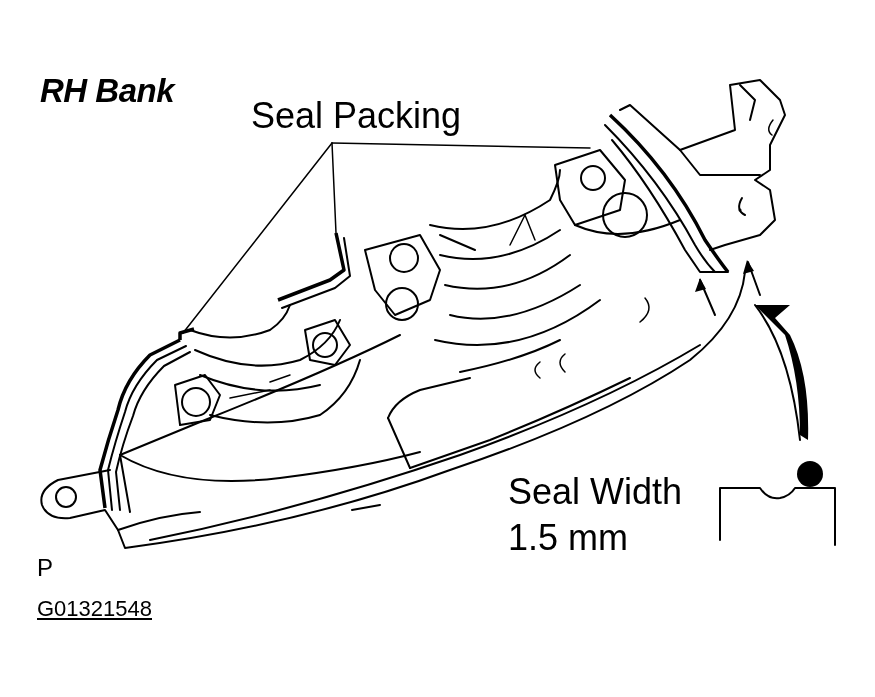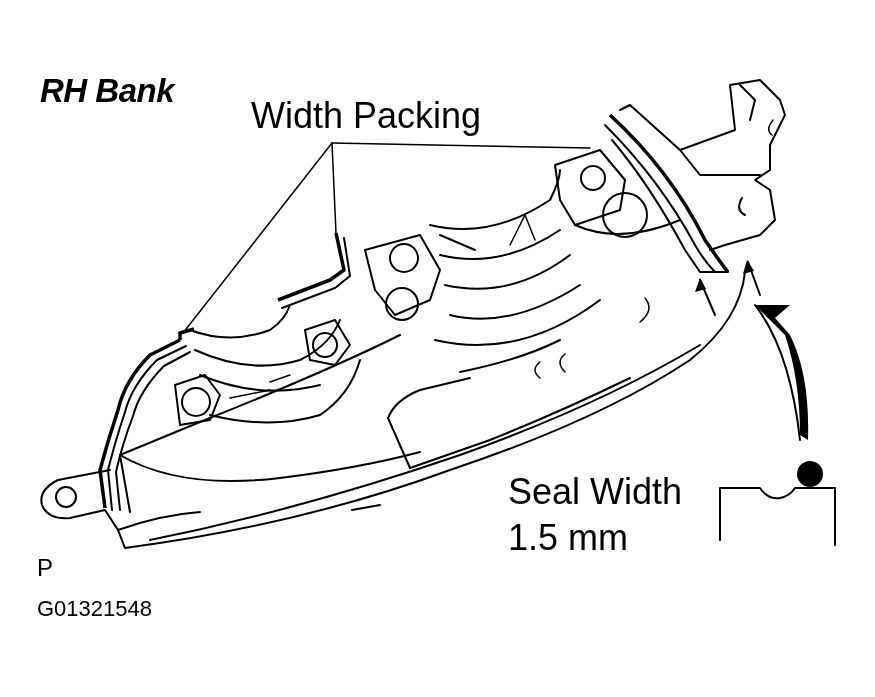--- a/index.html
+++ b/index.html
@@ -4,21 +4,21 @@
 <style>
   html, body { margin: 0; padding: 0; background: #ffffff; }
   body { width: 875px; height: 697px; position: relative; overflow: hidden; }
   .canvas { position: absolute; left: 0; top: 0; width: 875px; height: 697px; }
   .lbl { position: absolute; color: #000; font-family: "Liberation Sans", sans-serif; white-space: nowrap; line-height: 1; }
   .title { left: 40px; top: 74px; font-size: 33px; font-weight: bold; letter-spacing: -0.5px; font-style: italic; }
   .packing { left: 251px; top: 98px; font-size: 36px; }
   .width1 { left: 508px; top: 474px; font-size: 36px; }
   .width2 { left: 508px; top: 520px; font-size: 36px; text-align: center; }
   .pmark { left: 37px; top: 556px; font-size: 24px; }
-  .figid { left: 37px; top: 598px; font-size: 22px; }
+  .figid { left: 37px; top: 598px; font-size: 22px; text-decoration: underline; }
   svg .ln { fill: none; stroke: #000; stroke-width: 2; stroke-linejoin: round; stroke-linecap: round; }
   svg .thin { fill: none; stroke: #000; stroke-width: 1.5; stroke-linecap: round; }
   svg .thick { fill: none; stroke: #000; stroke-width: 3.5; stroke-linejoin: round; }
   svg .fillb { fill: #000; stroke: none; }
 </style>
 </head>
 <body>
 
 <div class="canvas">
   <svg width="875" height="697" viewBox="0 0 875 697">
@@ -122,18 +122,18 @@
       <path class="ln" d="M755,305 Q790,350 800,440"></path>
     </g>
 
     <g>
       <path class="ln" d="M720,540 L720,488 L760,488 Q768,500 780,498 Q790,496 795,488 L835,488 L835,545"></path>
       <circle class="fillb" cx="810" cy="474" r="13"></circle>
     </g>
   </svg>
 
   <div class="lbl title">RH Bank</div>
-  <div class="lbl packing">Width Packing</div>
+  <div class="lbl packing">Seal Packing</div>
   <div class="lbl width1">Seal Width</div>
   <div class="lbl width2">1.5 mm</div>
   <div class="lbl pmark">P</div>
   <div class="lbl figid">G01321548</div>
 </div>
 
 </body></html>

